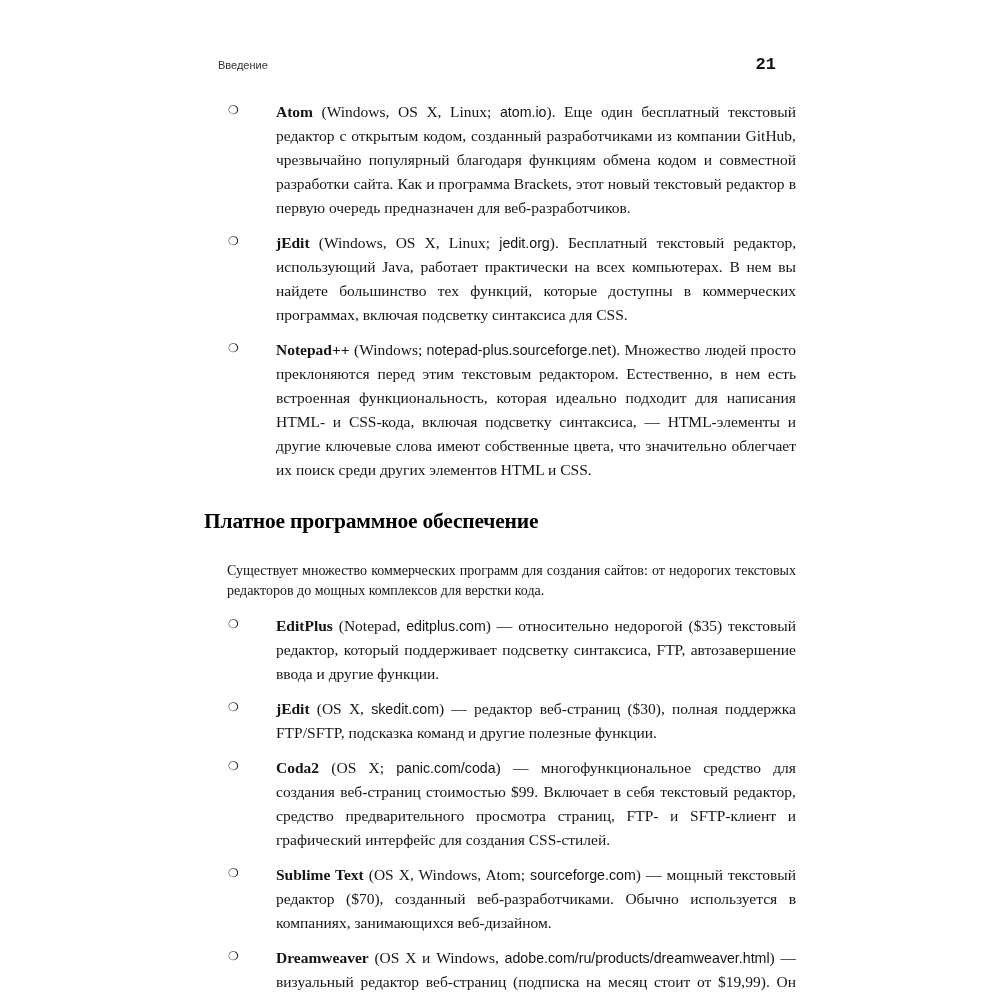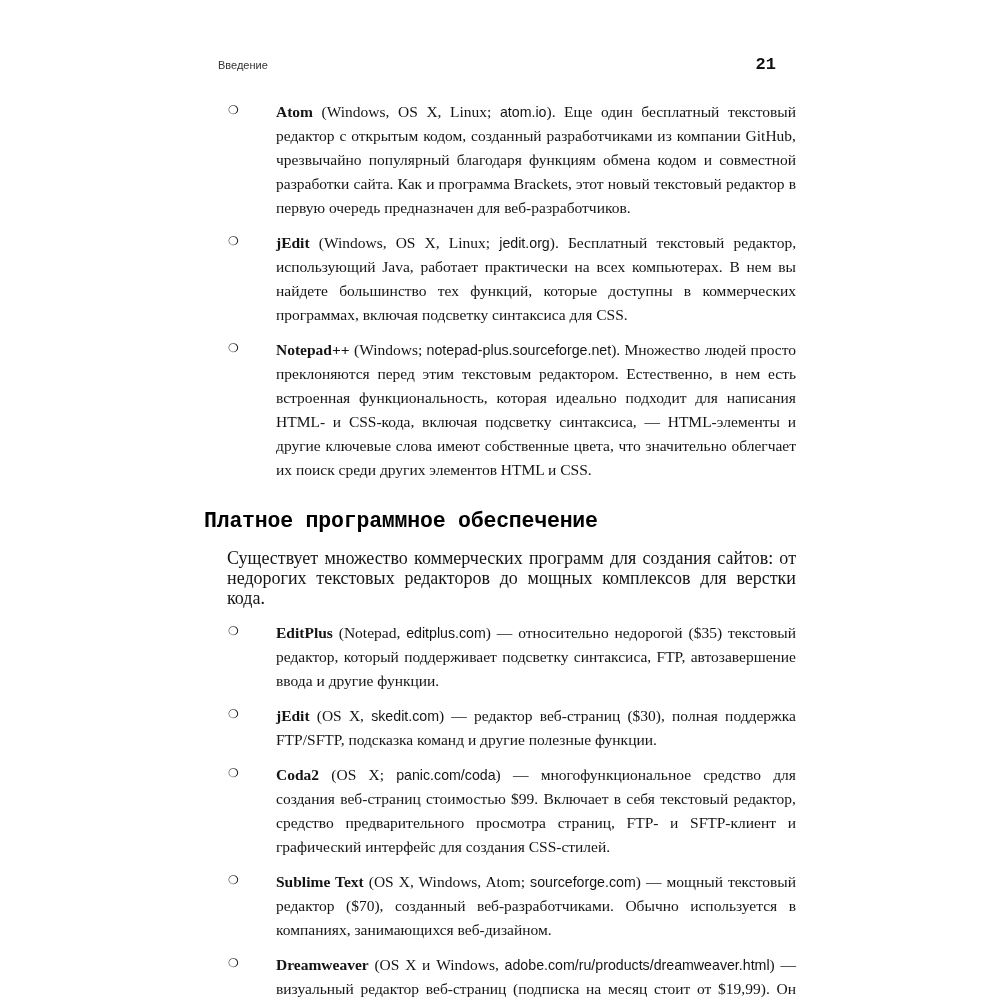--- a/index.html
+++ b/index.html
@@ -14,27 +14,27 @@
   ul.bullets { list-style:none; }
   ul.bullets li { display:flex; margin-bottom:11px; }
   .bullet { flex:0 0 20px; width:20px; font-size:12px; line-height:20px; color:#222; margin-left:24px; }
   .li-text { flex:1; font-size:15.5px; line-height:24px; text-align:justify;margin-left:28px; }
 
   .seg-bold { font-weight:bold; }
   .seg-sans { font-family:"Liberation Sans", sans-serif; font-size:14.2px; }
   .seg-normal {}
 
   h1.section-title {
-    font-family:Liberation Mono, monospace;
+    font-family:Liberation Serif, serif;
     font-size:21.5px; font-weight:bold; color:#000;
     letter-spacing:-0.2px;
-    margin:27px 0 15px 0;
+    margin:27px 0 27px 0;
   }
   p.intro {
-    font-size:18px; line-height:20px; text-align:justify;
+    font-size:14px; line-height:20px; text-align:justify;
     margin:4px 0 13px 0; padding-left:23px;
   }
 
   .note { margin-top:20px; }
   .note-head { display:flex; align-items:center; margin-bottom:4px; }
   .note-label { font-family:Liberation Sans, sans-serif; font-size:12px; letter-spacing:0.5px; color:#222; }
   .note-rule { width:96px; height:0; border-top:1.5px solid #444; margin-left:8px; margin-top:1px; }
 </style>
 </head>
 <body>

